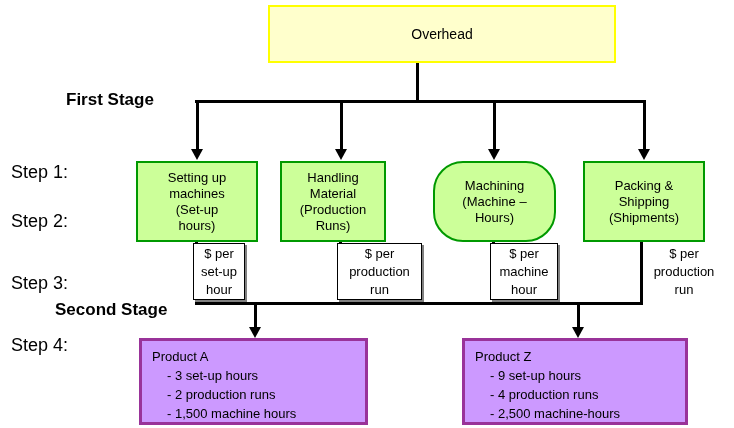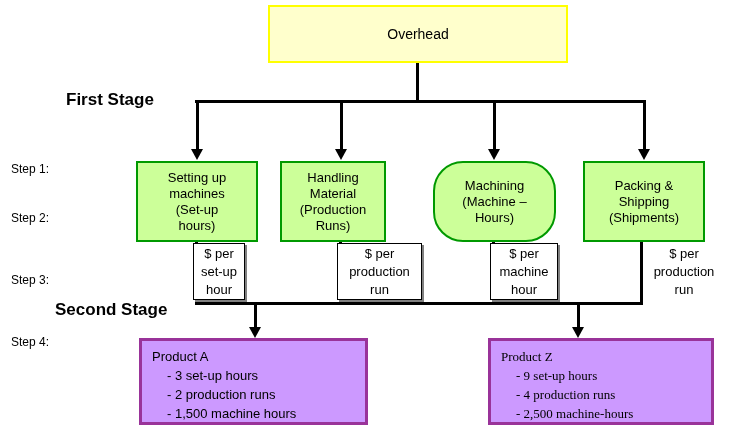--- a/index.html
+++ b/index.html
@@ -7,23 +7,23 @@
     position:relative;width:734px;height:428px;background:#fff;overflow:hidden;
     font-family:"Liberation Sans", sans-serif;color:#000;
   }
   .line{position:absolute;background:var(--connector,#000);}
   .arrowhead{
     position:absolute;width:0;height:0;
     border-left:6px solid transparent;border-right:6px solid transparent;
     border-top:11px solid var(--connector,#000);
   }
   .stage-label{position:absolute;font-size:17px;font-weight:bold;white-space:nowrap;}
-  .step-label{position:absolute;font-size:12px;white-space:nowrap;}
+  .step-label{position:absolute;font-size:18px;white-space:nowrap;}
   .overhead-box{
-    position:absolute;left:268px;top:5px;width:300px;height:58px;
+    position:absolute;left:268px;top:5px;width:348px;height:58px;
     background:var(--overhead-fill,#FFFFCC);border:2px solid var(--overhead-border,#FFFF00);
     box-sizing:border-box;display:flex;align-items:center;justify-content:center;
     font-size:14px;
   }
   .activity-box{
     position:absolute;top:161px;height:81px;
     background:var(--activity-fill,#CCFF99);border:2.5px solid var(--activity-border,#009900);
     box-sizing:border-box;display:flex;align-items:center;justify-content:center;
     text-align:center;font-size:13px;line-height:16px;white-space:pre-line;
   }
@@ -128,20 +128,20 @@
   <div class="arrowhead" style="left:249px;top:327px;"></div>
   <div class="line" style="left:576.5px;top:303px;width:3px;height:24px;"></div>
   <div class="arrowhead" style="left:572px;top:327px;"></div>
 
   <div class="product-box" style="left:139px;width:229px;">
     <div>Product A</div>
     <div class="product-items">- 3 set-up hours
 - 2 production runs
 - 1,500 machine hours</div>
   </div>
-  <div class="product-box" style="left:488px;width:226px;font-family:Liberation Serif, serif;">
+  <div class="product-box" style="left:462px;width:226px;">
     <div>Product Z</div>
     <div class="product-items">- 9 set-up hours
 - 4 production runs
 - 2,500 machine-hours</div>
   </div>
 
 </div>
 
 </body></html>

